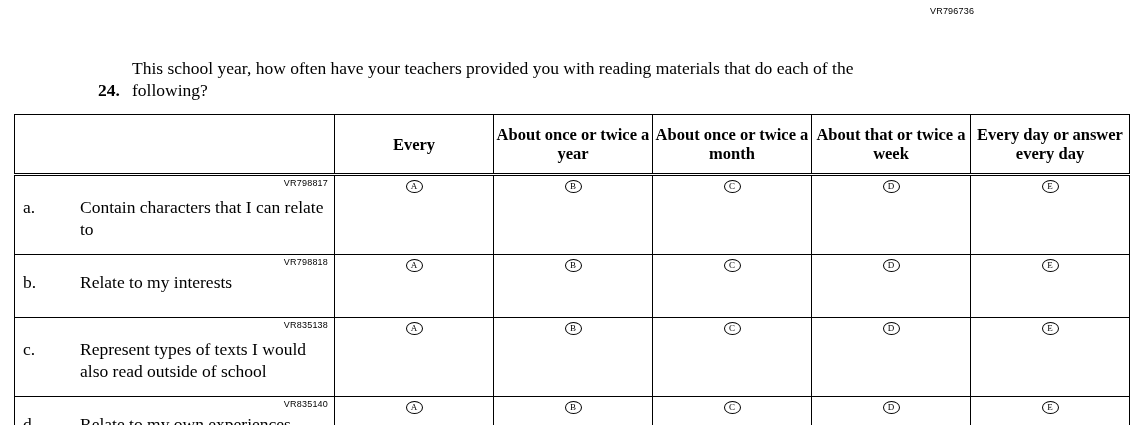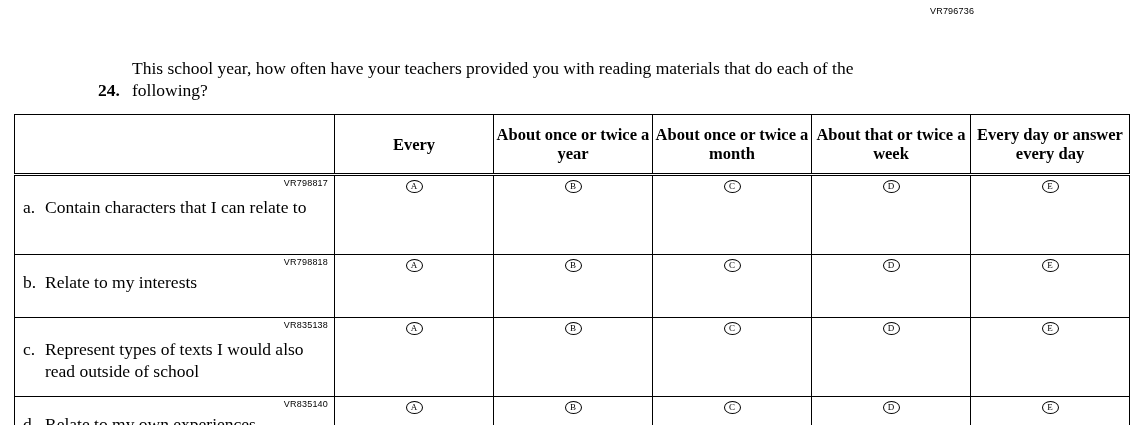--- a/index.html
+++ b/index.html
@@ -119,20 +119,21 @@
     font-size: 17.5px;
     line-height: 22px;
     padding-top: 16px;
   }
   .stem-letter {
     flex: 0 0 22px;
     width: 22px;
   }
   .stem-body {
     flex: 1 1 auto;
+    margin-left: 35px;
   }
 
   .opt-cell {
     text-align: center;
     vertical-align: middle;
   }
 
   .bubble {
     display: inline-block;
     width: 15px;

